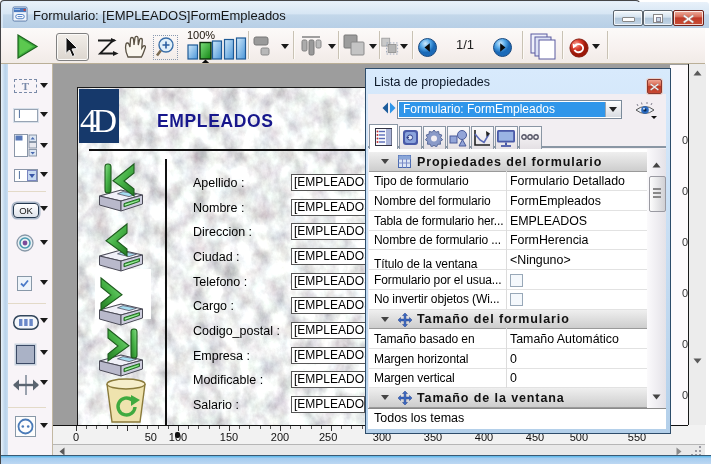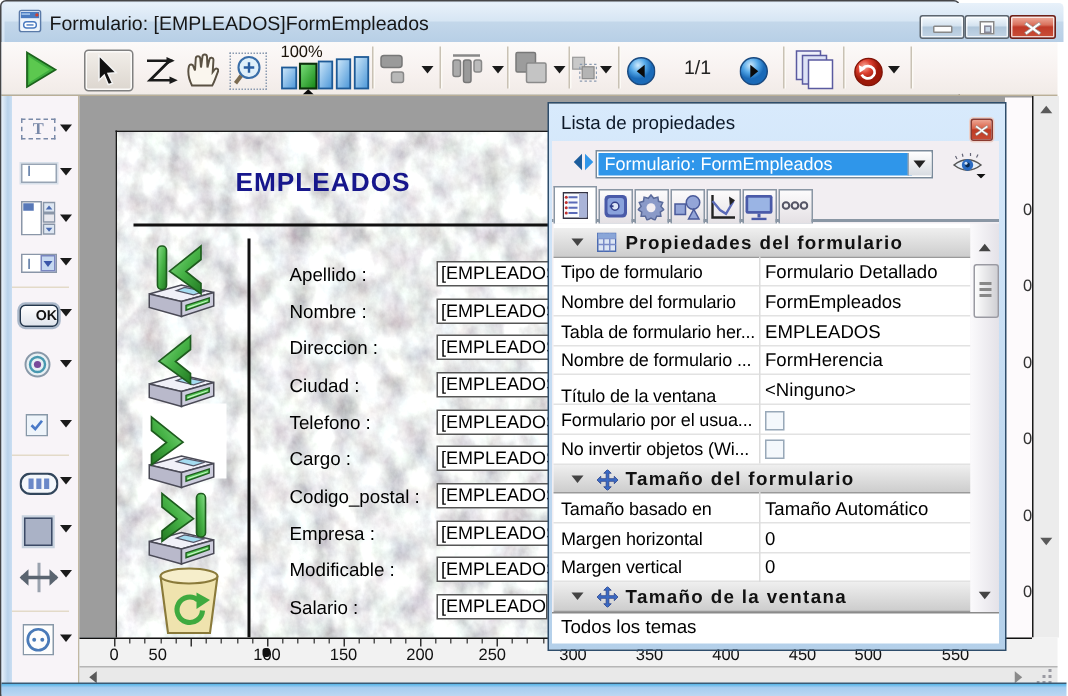--- a/index.html
+++ b/index.html
@@ -206,21 +206,21 @@
   </svg>
   <div class="ptri abs" style="left:32px;top:79px"></div>
   <svg class="abs" style="left:6px;top:105px" width="24" height="13" viewBox="0 0 24 13">
     <rect x="0.5" y="0.5" width="23" height="12" fill="#fff" stroke="#8a96a8"></rect>
     <rect x="13.5" y="1.5" width="9" height="10" fill="#c6d8f0" stroke="#7a86c0"></rect>
     <path d="M18 9 l-3 -4 h6 Z" fill="#3a56a8"></path>
     <text x="4" y="10" font-size="10" fill="#4a6a9a" font-family="Liberation Sans">I</text>
   </svg>
   <div class="ptri abs" style="left:32px;top:108px"></div>
   <div class="psep abs" style="top:127px"></div>
-  <div class="abs" style="left:5px;top:139px;width:24px;height:13px;background:linear-gradient(180deg,#fff,#dfe4ec);border:1.5px solid #24384e;border-radius:4px;box-shadow:0 0 0 1.5px #aab8ca;color:#111;font-size:9.5px;font-weight:bold;text-align:right;line-height:13px">OK</div>
+  <div class="abs" style="left:5px;top:139px;width:24px;height:13px;background:linear-gradient(180deg,#fff,#dfe4ec);border:1.5px solid #24384e;border-radius:4px;box-shadow:0 0 0 1.5px #aab8ca;color:#111;font-size:9.5px;font-weight:normal;text-align:center;line-height:13px">OK</div>
   <div class="ptri abs" style="left:32px;top:142px"></div>
   <svg class="abs" style="left:8px;top:170px" width="18" height="18" viewBox="0 0 18 18">
     <circle cx="9" cy="9" r="8" fill="#e8f0f4" stroke="#8898a8" stroke-width="1.3"></circle>
     <circle cx="9" cy="9" r="5" fill="none" stroke="#4898b0" stroke-width="1.6"></circle>
     <circle cx="9" cy="9" r="2.4" fill="#7a4a9a"></circle>
   </svg>
   <div class="ptri abs" style="left:32px;top:176px"></div>
   <svg class="abs" style="left:9px;top:212px" width="15" height="15" viewBox="0 0 15 15">
     <rect x="0.5" y="0.5" width="14" height="14" fill="#eef4fa" stroke="#8898a8"></rect>
     <path d="M4 7.5 L6.5 10 L11 4.5" fill="none" stroke="#4a7ac8" stroke-width="1.8"></path>
@@ -261,20 +261,23 @@
       <feComponentTransfer>
         <feFuncR type="linear" slope="1.3" intercept="0.2"></feFuncR>
         <feFuncG type="linear" slope="1.3" intercept="0.215"></feFuncG>
         <feFuncB type="linear" slope="1.3" intercept="0.215"></feFuncB>
         <feFuncA type="discrete" tableValues="1"></feFuncA>
       </feComponentTransfer>
     </filter>
     <rect width="570" height="337" fill="#cfcfcf"></rect>
     <rect width="570" height="337" filter="url(#marble)"></rect>
   </svg>
+  <div id="logo" class="abs">
+          <span style="font-family:'Liberation Serif',serif;font-size:34px;position:absolute;left:1px;top:13px;letter-spacing:-4.5px">4D</span>
+        </div>
   <div id="empl" class="abs">EMPLEADOS</div>
   <div id="hline" class="abs"></div>
   <div id="vline" class="abs"></div>
   <div class="abs" style="left:17px;top:181px;width:56px;height:50px;background:#fff"></div>
   <svg class="abs" style="left:20px;top:72px" width="46" height="52" viewBox="0 0 46 52">
    <defs>
     <linearGradient id="gg" x1="0" y1="0" x2="1" y2="1">
       <stop offset="0" stop-color="#8ade8a"></stop>
               <stop offset=".5" stop-color="#46b246"></stop>
               <stop offset="1" stop-color="#237a23"></stop>
@@ -349,21 +352,21 @@
     <div class="abs" style="left:12px;top:171px">0</div>
     <div class="abs" style="left:12px;top:222px">0</div>
     <div class="abs" style="left:12px;top:273px">0</div>
     <div class="abs" style="left:12px;top:324px">0</div>
  </div>
 </div>
 <div id="ruler" class="abs">
       <div class="rtickmaj abs" style="left:23px"></div>
       <div class="rnum abs" style="left:11px;width:24px;text-align:center">0</div>
       <div class="rtickmaj abs" style="left:74px"></div>
-      <div class="rnum abs" style="left:46px;width:24px;text-align:left">50</div>
+      <div class="rnum abs" style="left:80px;width:24px;text-align:right">50</div>
       <div class="rtickmaj abs" style="left:125px"></div>
       <div class="rnum abs" style="left:113px;width:24px;text-align:center">100</div>
       <div class="rtickmaj abs" style="left:176px"></div>
       <div class="rnum abs" style="left:164px;width:24px;text-align:center">150</div>
       <div class="rtickmaj abs" style="left:227px"></div>
       <div class="rnum abs" style="left:215px;width:24px;text-align:center">200</div>
       <div class="rtickmaj abs" style="left:278px"></div>
       <div class="rnum abs" style="left:266px;width:24px;text-align:left">250</div>
       <div class="rtickmaj abs" style="left:329px"></div>
       <div class="rnum abs" style="left:317px;width:24px;text-align:center">300</div>

